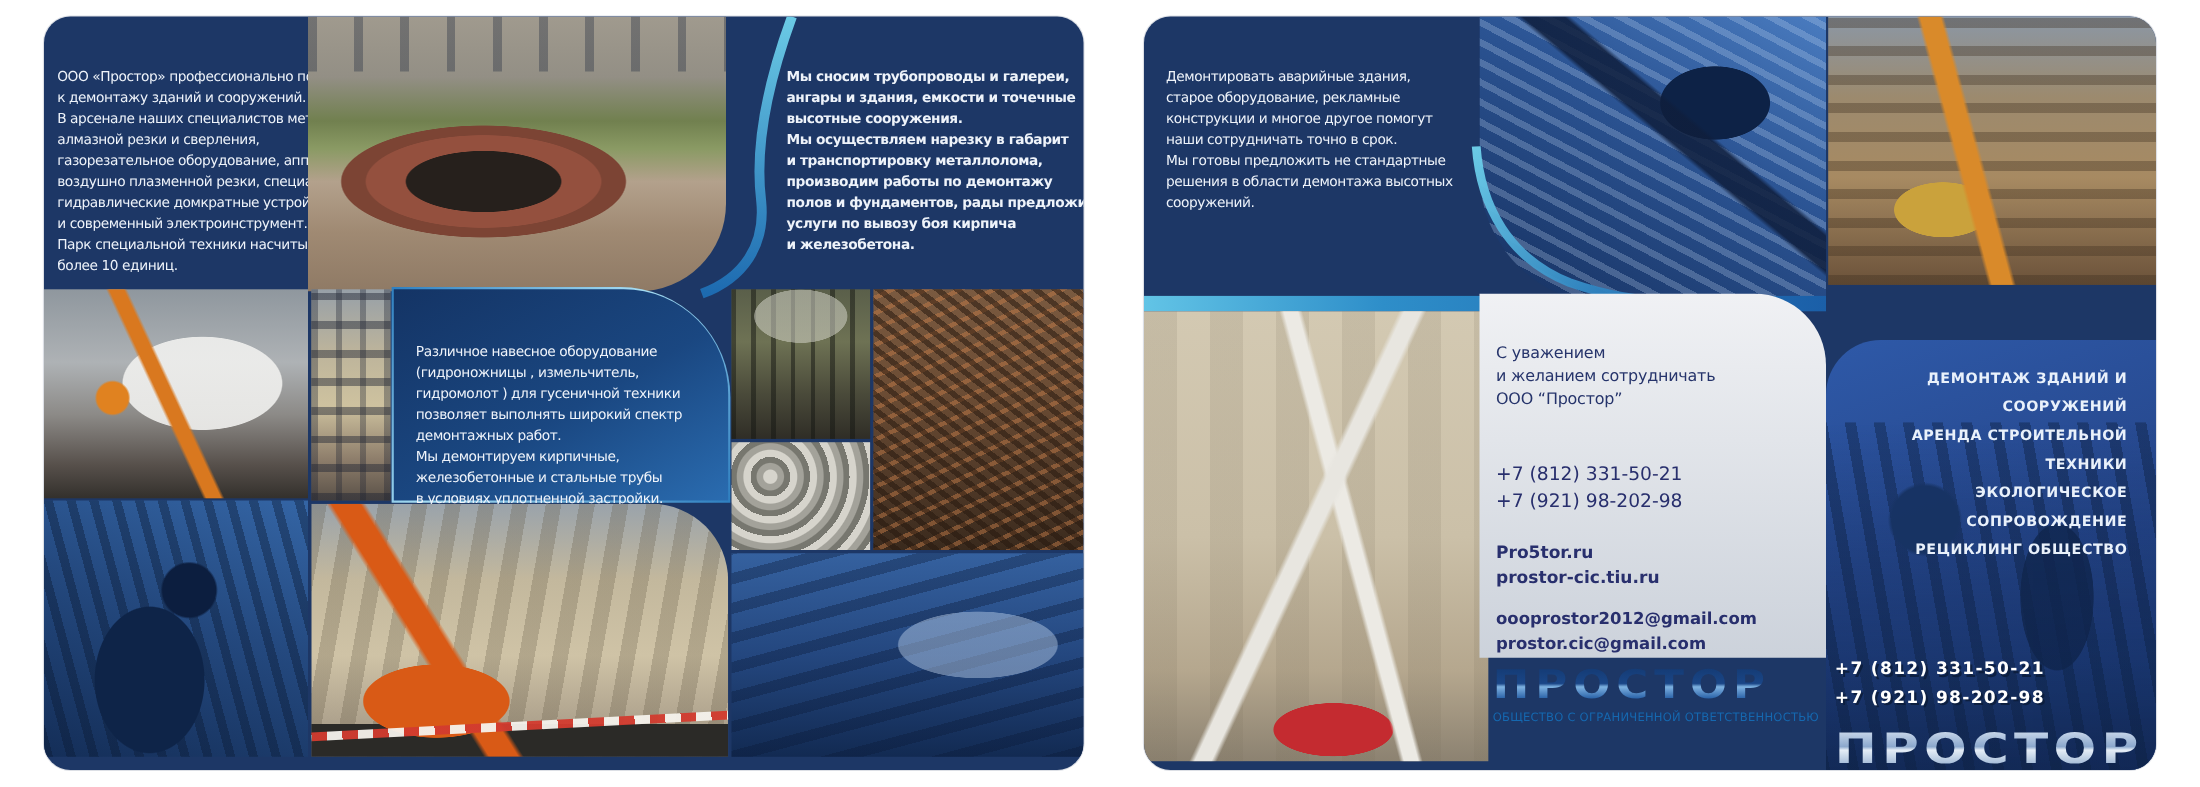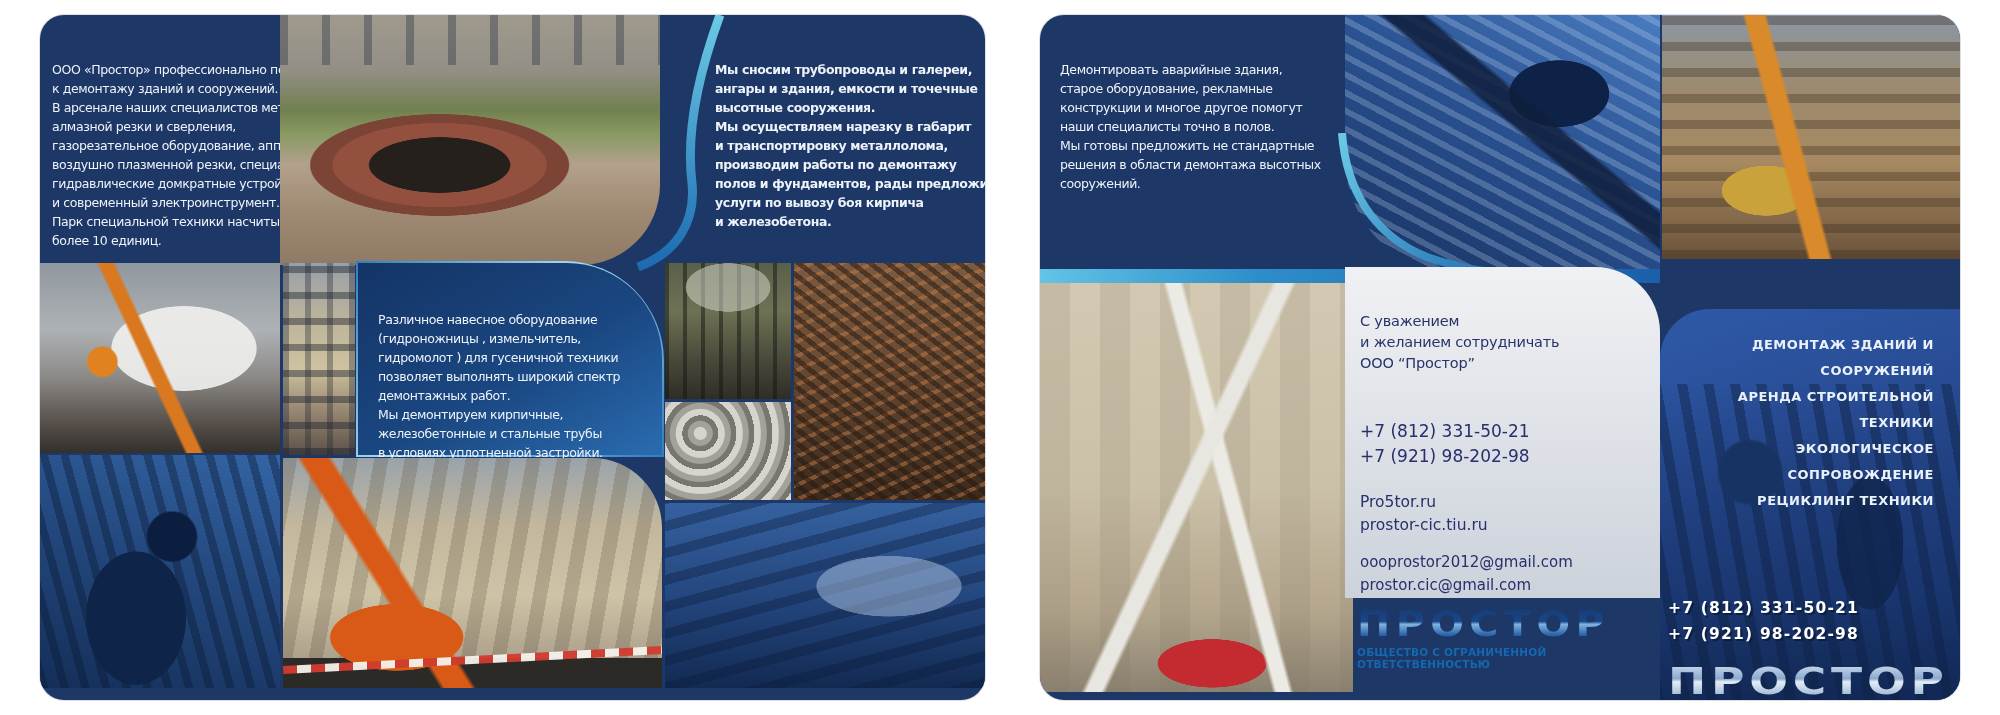--- a/index.html
+++ b/index.html
@@ -89,28 +89,28 @@
       repeating-linear-gradient(90deg, rgba(120,110,90,.15) 0 30px, transparent 30px 60px),
       linear-gradient(180deg,#d3c9b2 0%,#cbc0a8 50%,#b5a78e 80%,#8c8271 100%);}
   .stripe{left:0;top:254px;width:620px;height:14px;
     background:linear-gradient(90deg,#62c4e6 0%,#2e8ec9 35%,#1b5fa8 100%);}
   .wave-right{left:292px;top:118px;width:195px;height:152px;}
   .light-panel{left:305px;top:252px;width:315px;height:331px;border-radius:0 65px 0 0;
     background:linear-gradient(180deg,#f0f1f4 0%,#e2e5ea 40%,#ccd2db 100%);}
   .greet{left:15px;top:44px;color:#26346b;font-size:14.5px;line-height:21px;
          letter-spacing:-0.2px;white-space:pre-line;}
   .cphones{left:15px;top:152px;color:#282f6d;font-size:17px;line-height:25px;white-space:pre-line;}
-  .csites{left:15px;top:224px;color:#282f6d;font-size:15.5px;line-height:23px;white-space:pre-line;}
-  .cemails{left:15px;top:284px;color:#282f6d;font-size:15px;line-height:23px;white-space:pre-line;}
+  .csites{left:15px;top:224px;color:#282f6d;font-size:15.5px;line-height:23px;white-space:pre-line;font-weight:bold;}
+  .cemails{left:15px;top:284px;color:#282f6d;font-size:15px;line-height:23px;white-space:pre-line;font-weight:bold;}
   .clogo{left:12px;top:336px;}
   .logo-word{display:inline-block;font-weight:bold;font-size:36px;letter-spacing:5px;
     transform:scaleX(1.1);transform-origin:left center;
     background:linear-gradient(180deg,#13386f 0%,#1a4687 45%,#7fb3e2 52%,#2a62a8 78%,#1d4a8c 100%);
     -webkit-background-clip:text;background-clip:text;color:transparent;}
-  .logo-tag{margin-top:2px;font-size:10.5px;font-weight:bold;color:#1568b0;letter-spacing:0.2px;}
+  .logo-tag{margin-top:2px;font-size:10.5px;font-weight:normal;color:#1568b0;letter-spacing:0.2px;}
   .royal{left:620px;top:257px;width:300px;height:428px;border-radius:50px 0 0 0;
     background:linear-gradient(160deg,#2e59a8 0%,#27498f 40%,#1d3a77 100%);margin-top:37px;}
   .royal-photo{position:absolute;left:0;top:75px;right:0;bottom:0;opacity:.9;
     background:
       radial-gradient(circle at 30% 25%, #16315f 0 9%, transparent 10%),
       radial-gradient(ellipse 60px 120px at 70% 45%, rgba(14,34,70,.8) 0 55%, transparent 56%),
       repeating-linear-gradient(80deg, rgba(12,30,60,.45) 0 10px, transparent 10px 26px),
       linear-gradient(180deg, rgba(40,80,150,0) 0%, rgba(20,45,95,.6) 60%, rgba(10,28,60,.8) 100%);}
   .services{position:absolute;right:26px;top:23px;text-align:right;color:#e9f1fb;
     font-size:13px;font-weight:bold;line-height:26px;letter-spacing:0.5px;}
@@ -186,21 +186,21 @@
     </div>
     <div class="photo ph-grapple"></div>
     <div class="photo ph-wreck"></div>
   </div>
 
   <div class="card" id="card-right">
 
     <div class="txt" style="left:20px;top:45px;width:275px;">Демонтировать аварийные здания,
 старое оборудование, рекламные
 конструкции и многое другое помогут
-наши специалисты точно в полов.
+наши сотрудничать точно в срок.
 Мы готовы предложить не стандартные
 решения в области демонтажа высотных
 сооружений.</div>
 
     <div class="photo ph-rubble"></div>
     <div class="photo ph-hyundai"></div>
 
     <svg class="abs wave-right" viewBox="0 0 195 152">
       <defs>
         <linearGradient id="gcy2" x1="0" y1="0" x2="1" y2="1">
@@ -229,21 +229,21 @@
         <div class="logo-tag">ОБЩЕСТВО С ОГРАНИЧЕННОЙ ОТВЕТСТВЕННОСТЬЮ</div>
       </div>
     </div>
 
     <div class="abs royal">
       <div class="royal-photo"></div>
       <div class="services">
         <div>ДЕМОНТАЖ ЗДАНИЙ И СООРУЖЕНИЙ</div>
         <div>АРЕНДА СТРОИТЕЛЬНОЙ ТЕХНИКИ</div>
         <div>ЭКОЛОГИЧЕСКОЕ СОПРОВОЖДЕНИЕ</div>
-        <div>РЕЦИКЛИНГ ТЕХНИКИ</div>
+        <div>РЕЦИКЛИНГ ОБЩЕСТВО</div>
       </div>
       <div class="rphones">+7 (812) 331-50-21
 +7 (921) 98-202-98</div>
       <div class="rlogo">
         <span class="logo-word">ПРОСТОР</span>
         <div class="logo-tag">ОБЩЕСТВО С ОГРАНИЧЕННОЙ ОТВЕТСТВЕННОСТЬЮ</div>
       </div>
     </div>
   </div>
 </div>

